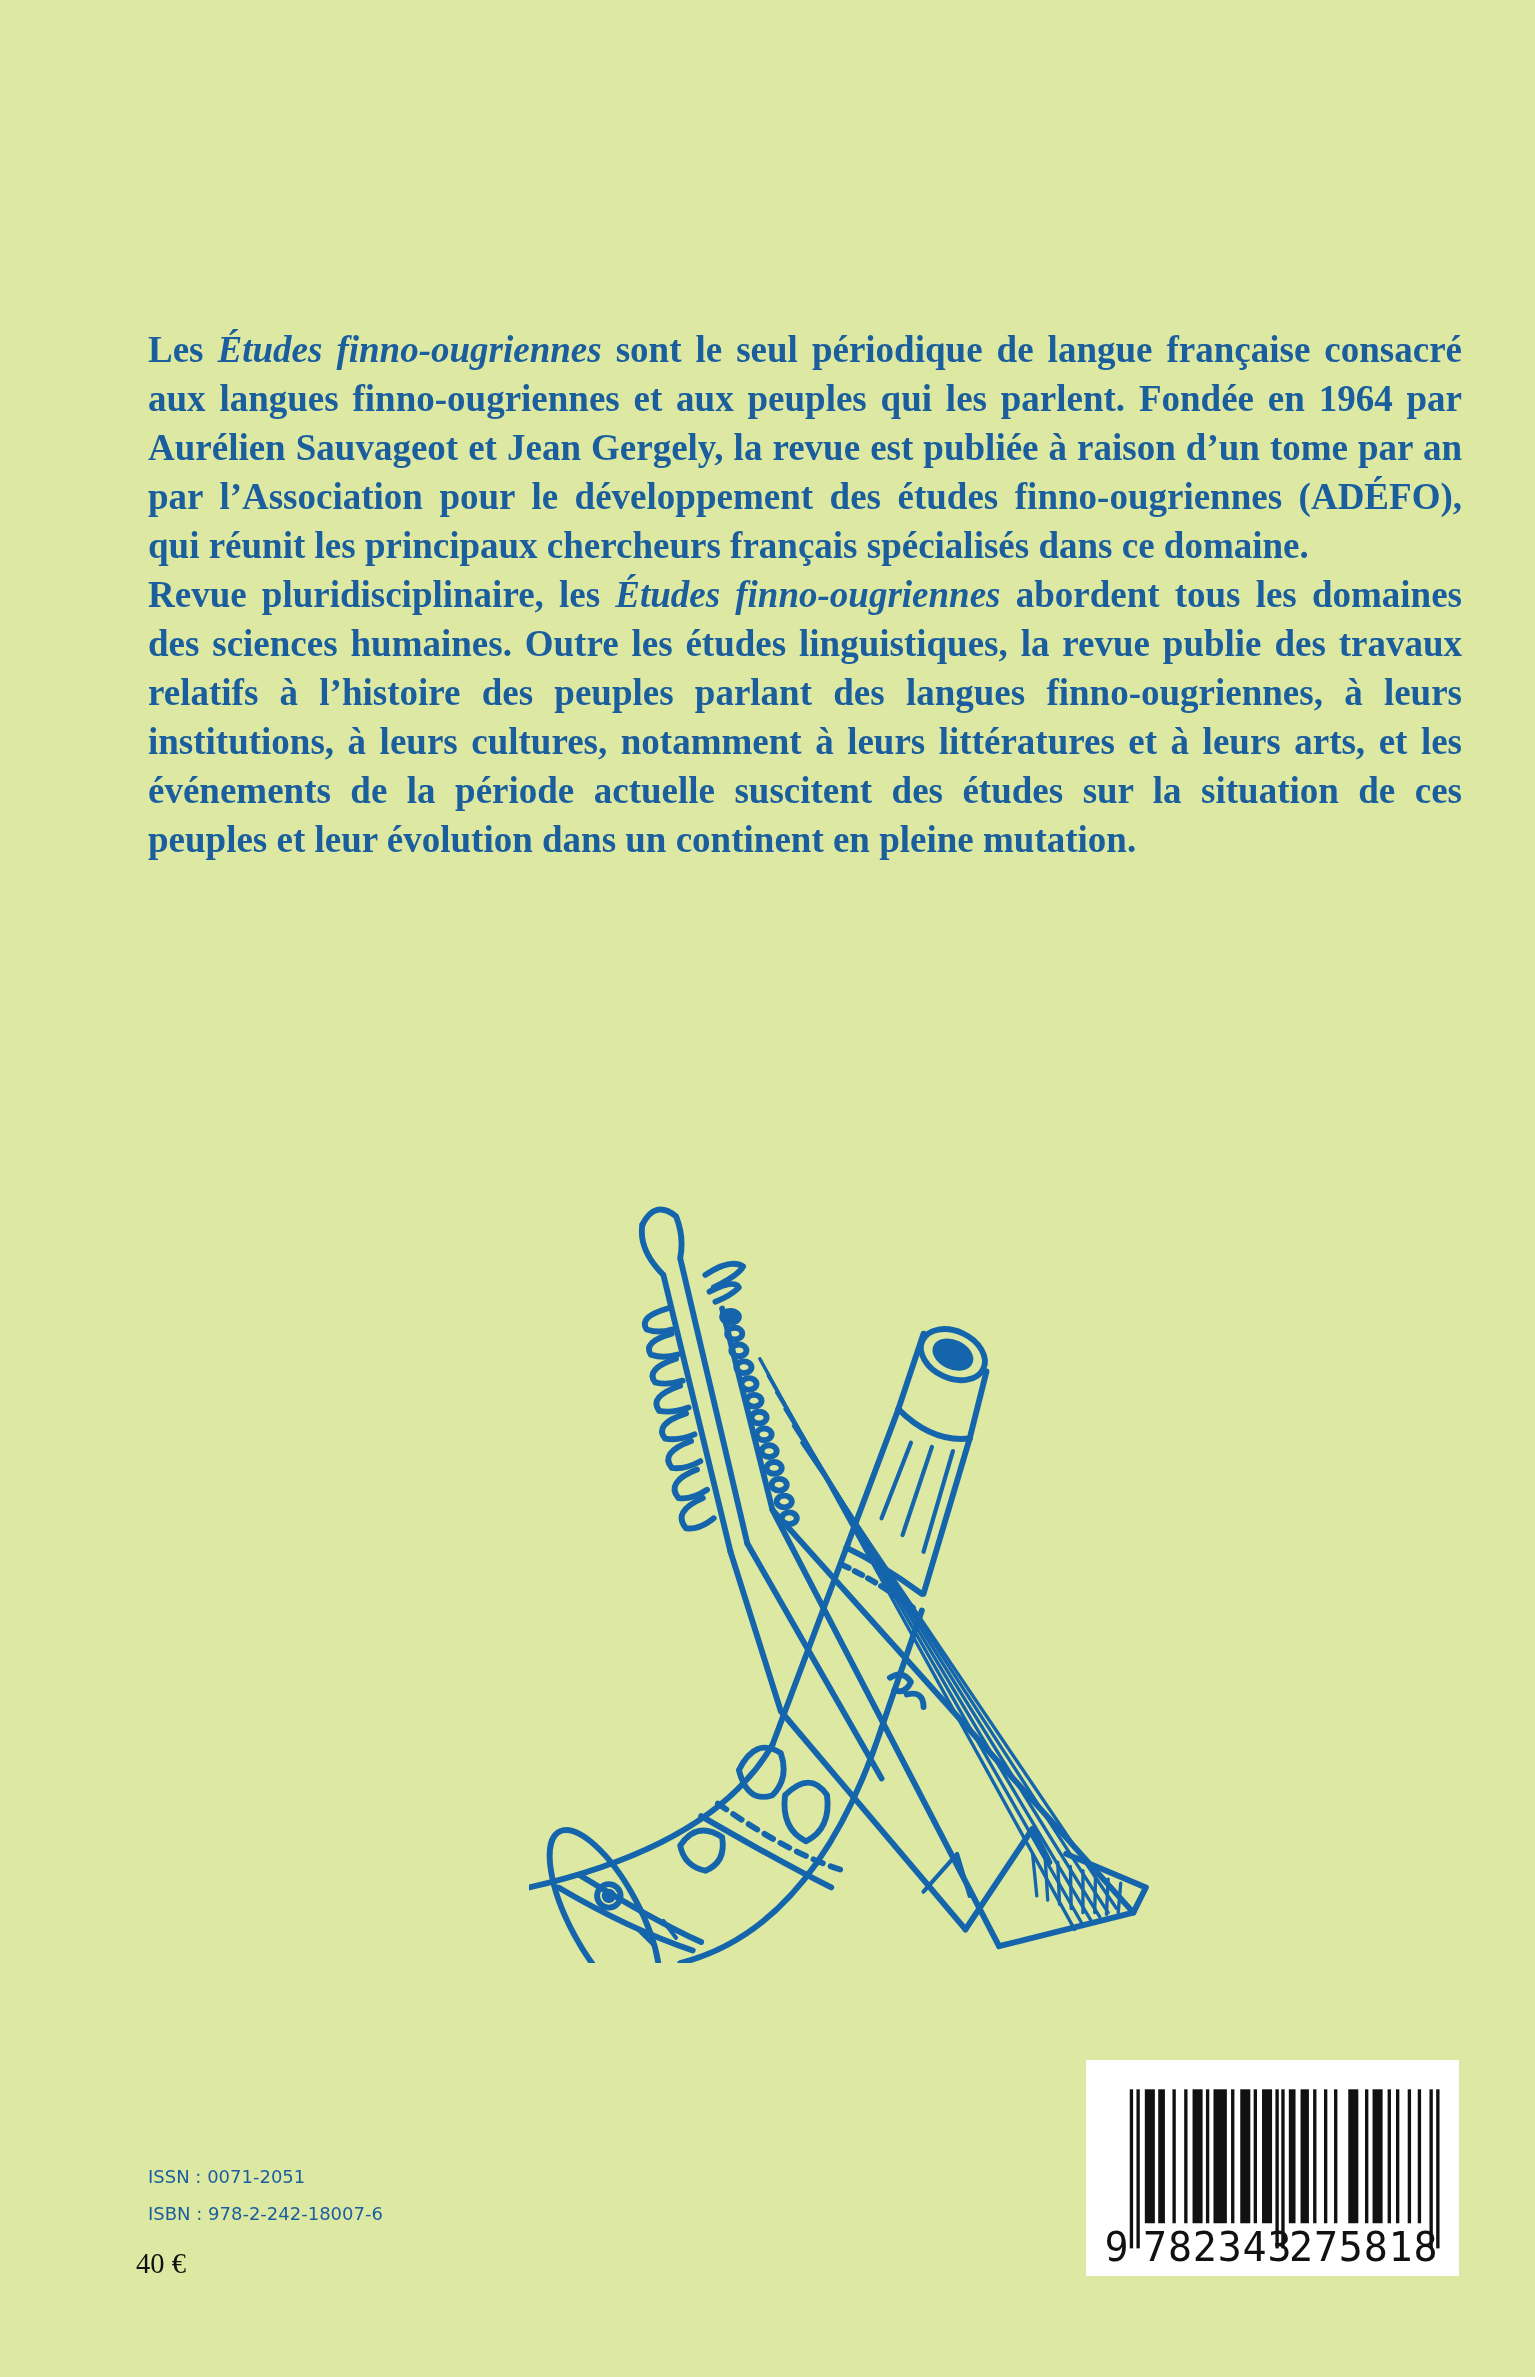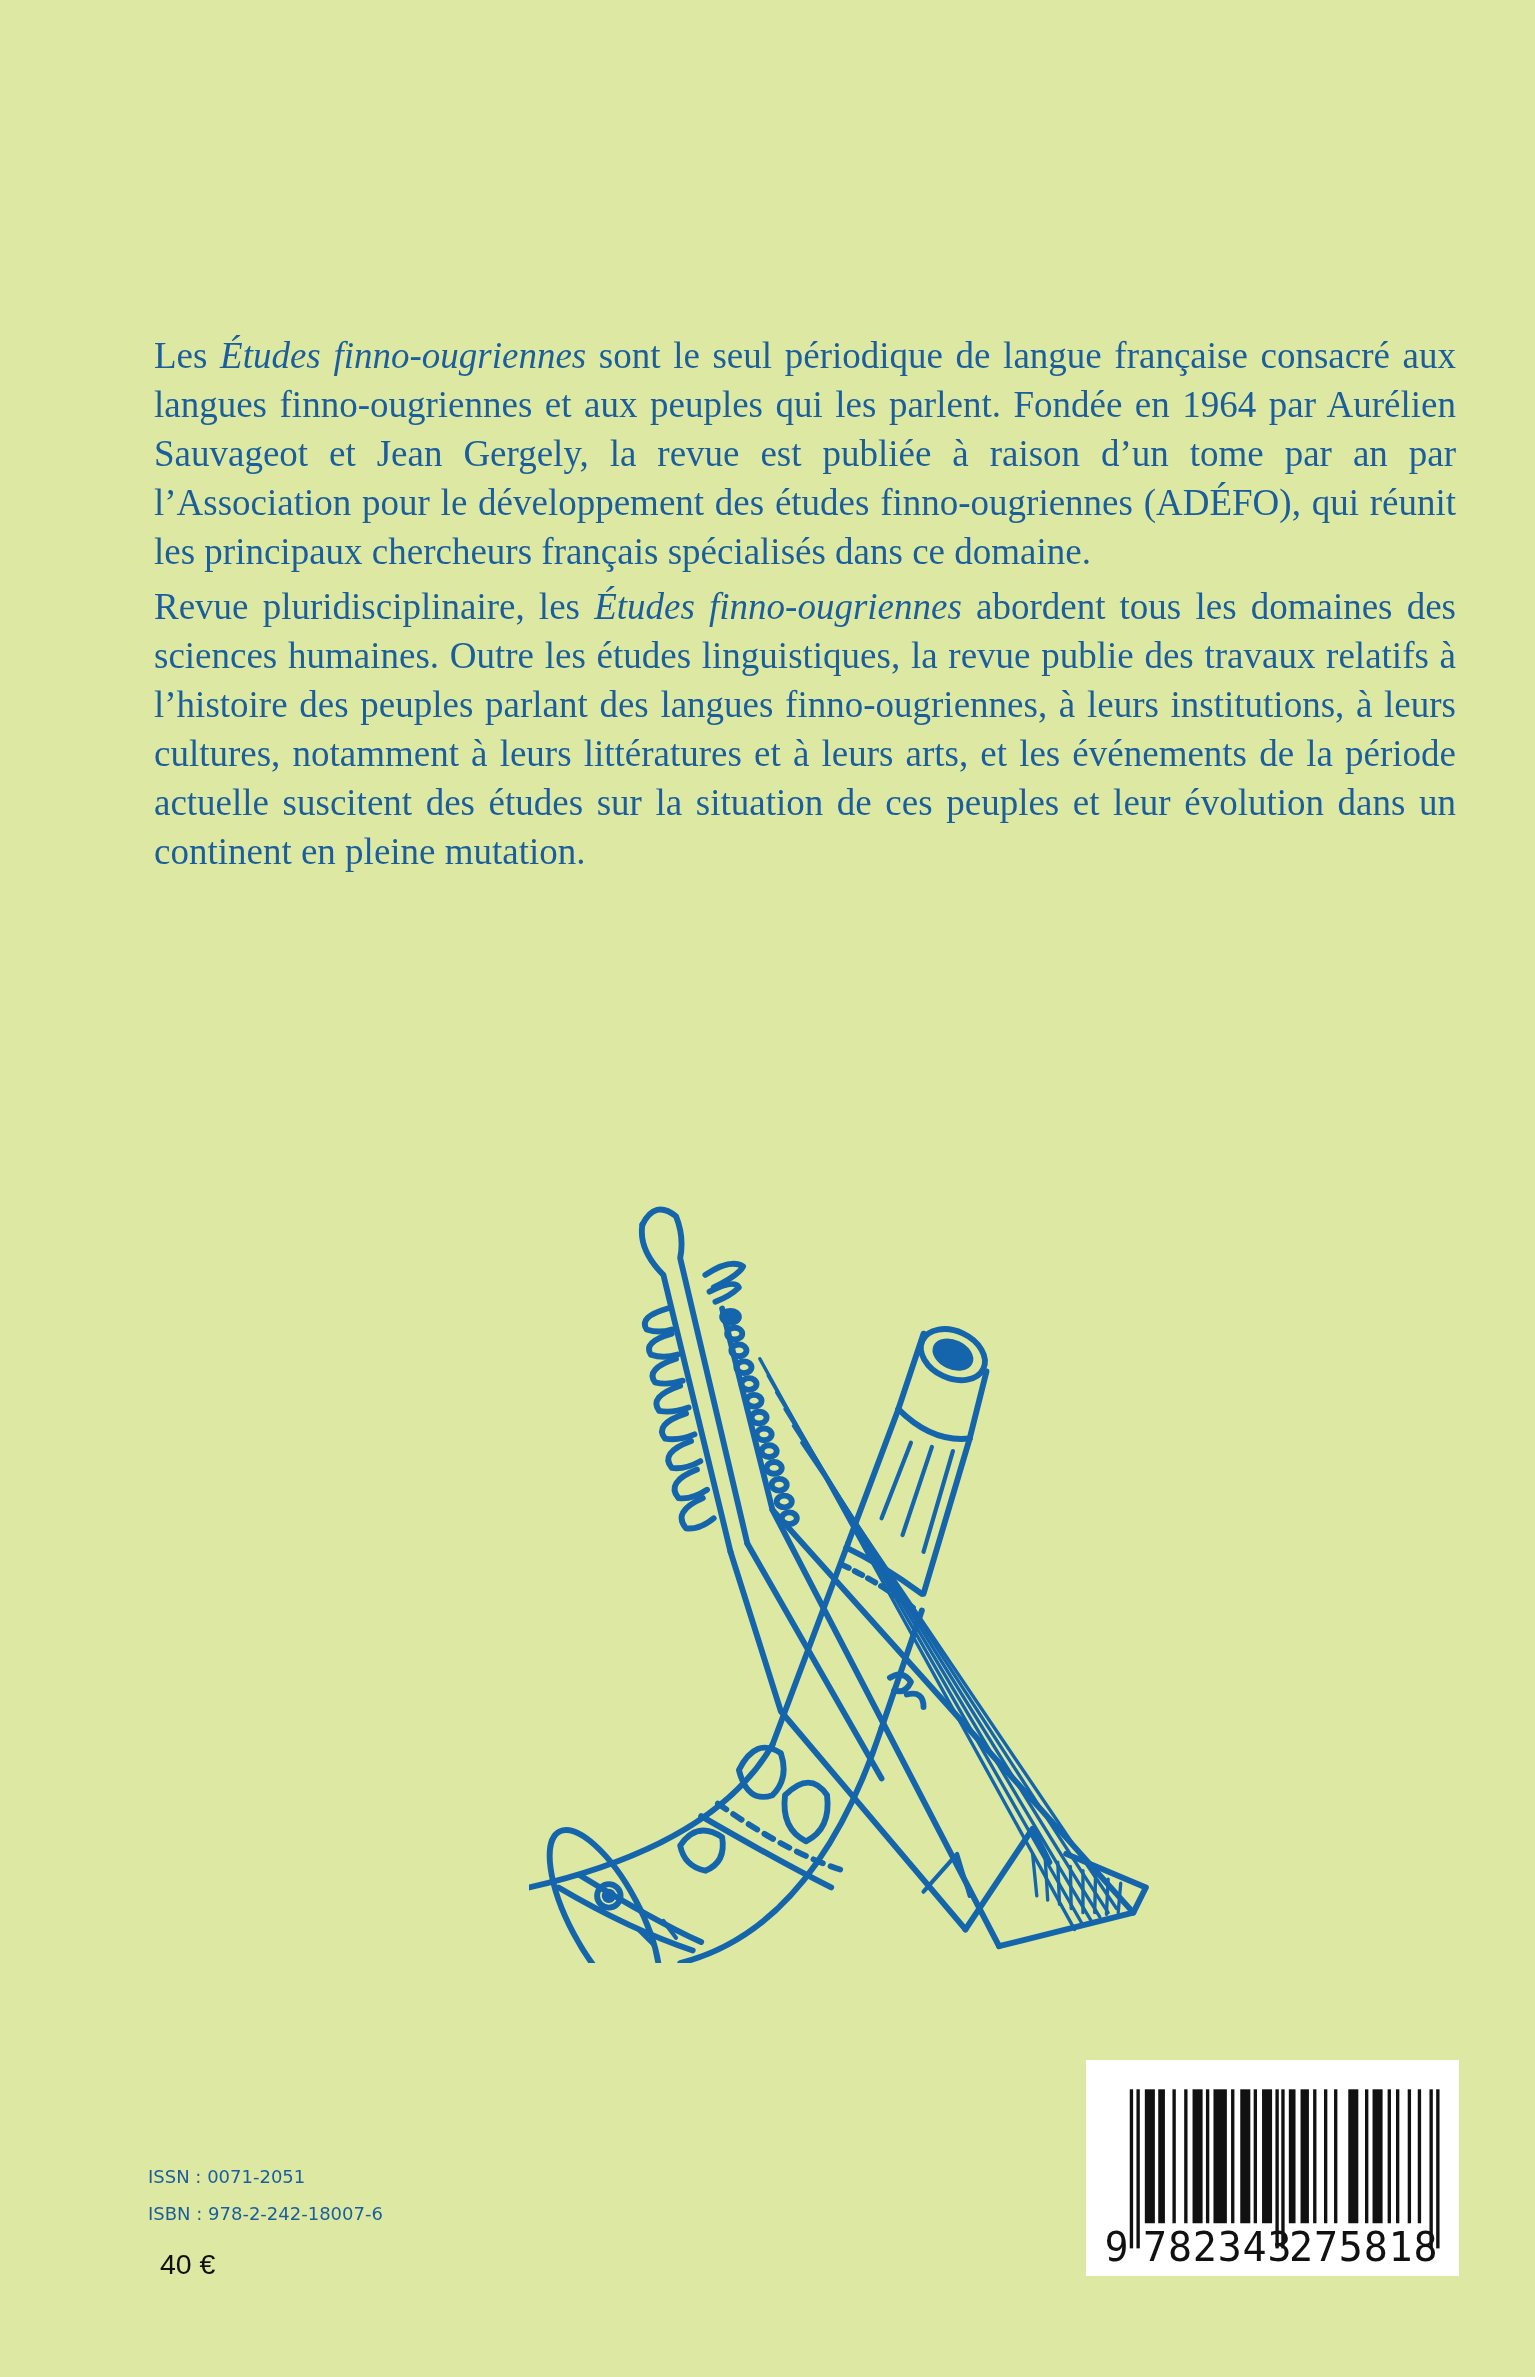--- a/index.html
+++ b/index.html
@@ -19,22 +19,23 @@
       left: 148px;
       top: 325px;
       width: 1314px;
       color: #1b5e9e;
       font-family: "Liberation Serif", serif;
       font-size: 37px;
       line-height: 49px;
       text-align: justify;
     }
     .blurb p {
-      margin: 6px;
+      margin: 0;
       text-align: justify;
+      font-weight: bold;
     }
     .blurb em {
       font-style: italic;
     }
     .illustration {
       position: absolute;
       left: 529px;
       top: 1191px;
       width: 638px;
       height: 772px;
@@ -50,24 +51,24 @@
       color: #1b5e9e;
       font-family: "DejaVu Sans", "Liberation Sans", sans-serif;
       font-size: 18px;
       line-height: 37px;
     }
     .meta div {
       white-space: nowrap;
     }
     .price {
       position: absolute;
-      left: 160px;
+      left: 136px;
       top: 2247px;
       color: #111111;
-      font-family: Liberation Sans, sans-serif;
+      font-family: Liberation Serif, serif;
       font-size: 28.5px;
       line-height: 34px;
     }
     .barcode-box {
       position: absolute;
       left: 1086px;
       top: 2060px;
       width: 373px;
       height: 216px;
       background: #ffffff;

